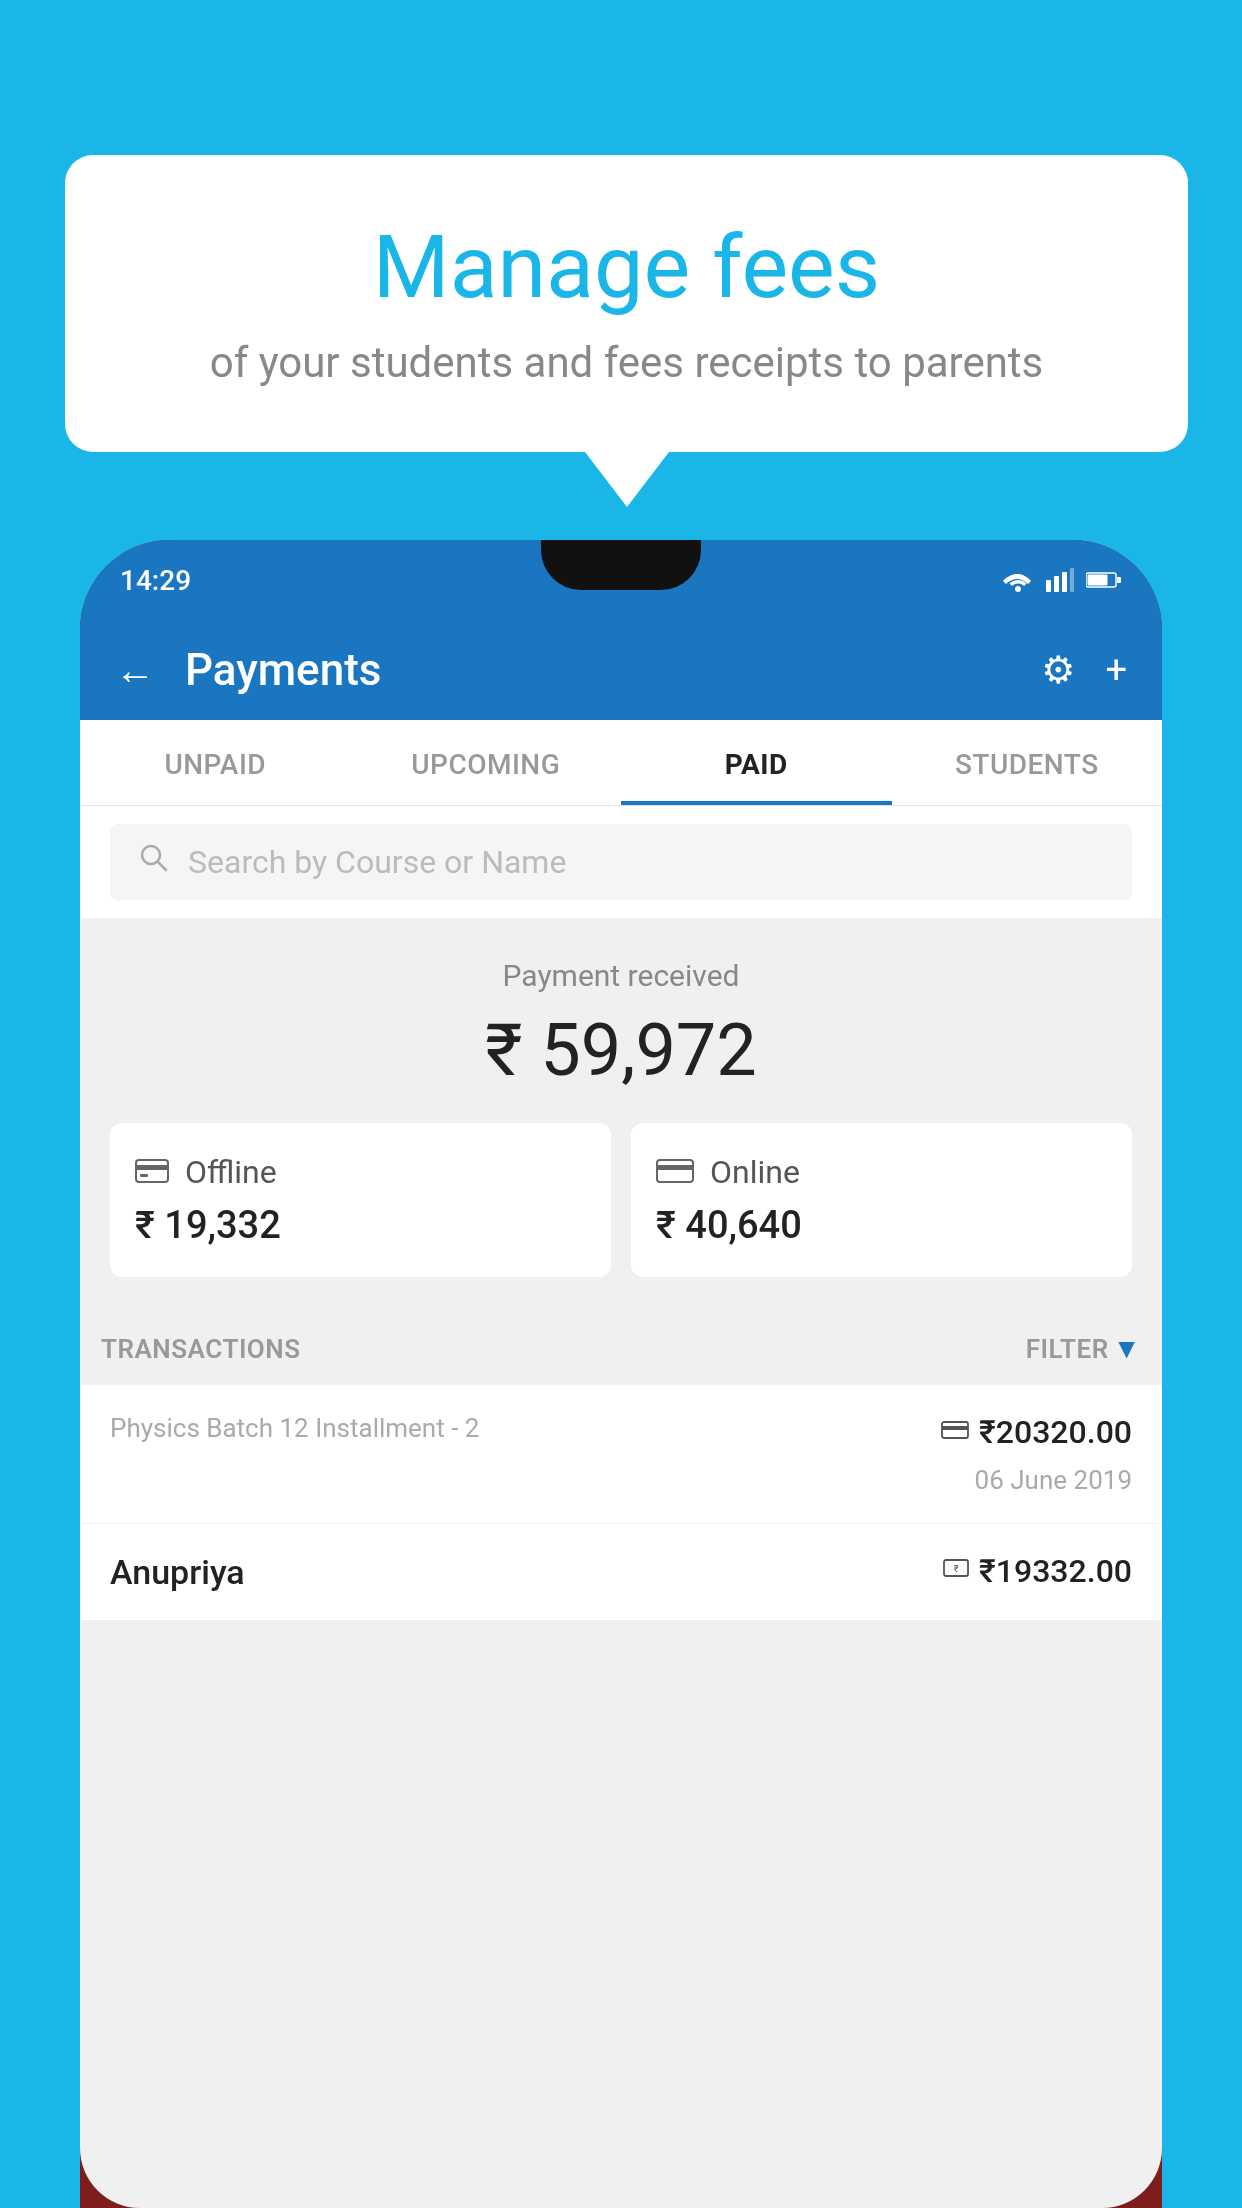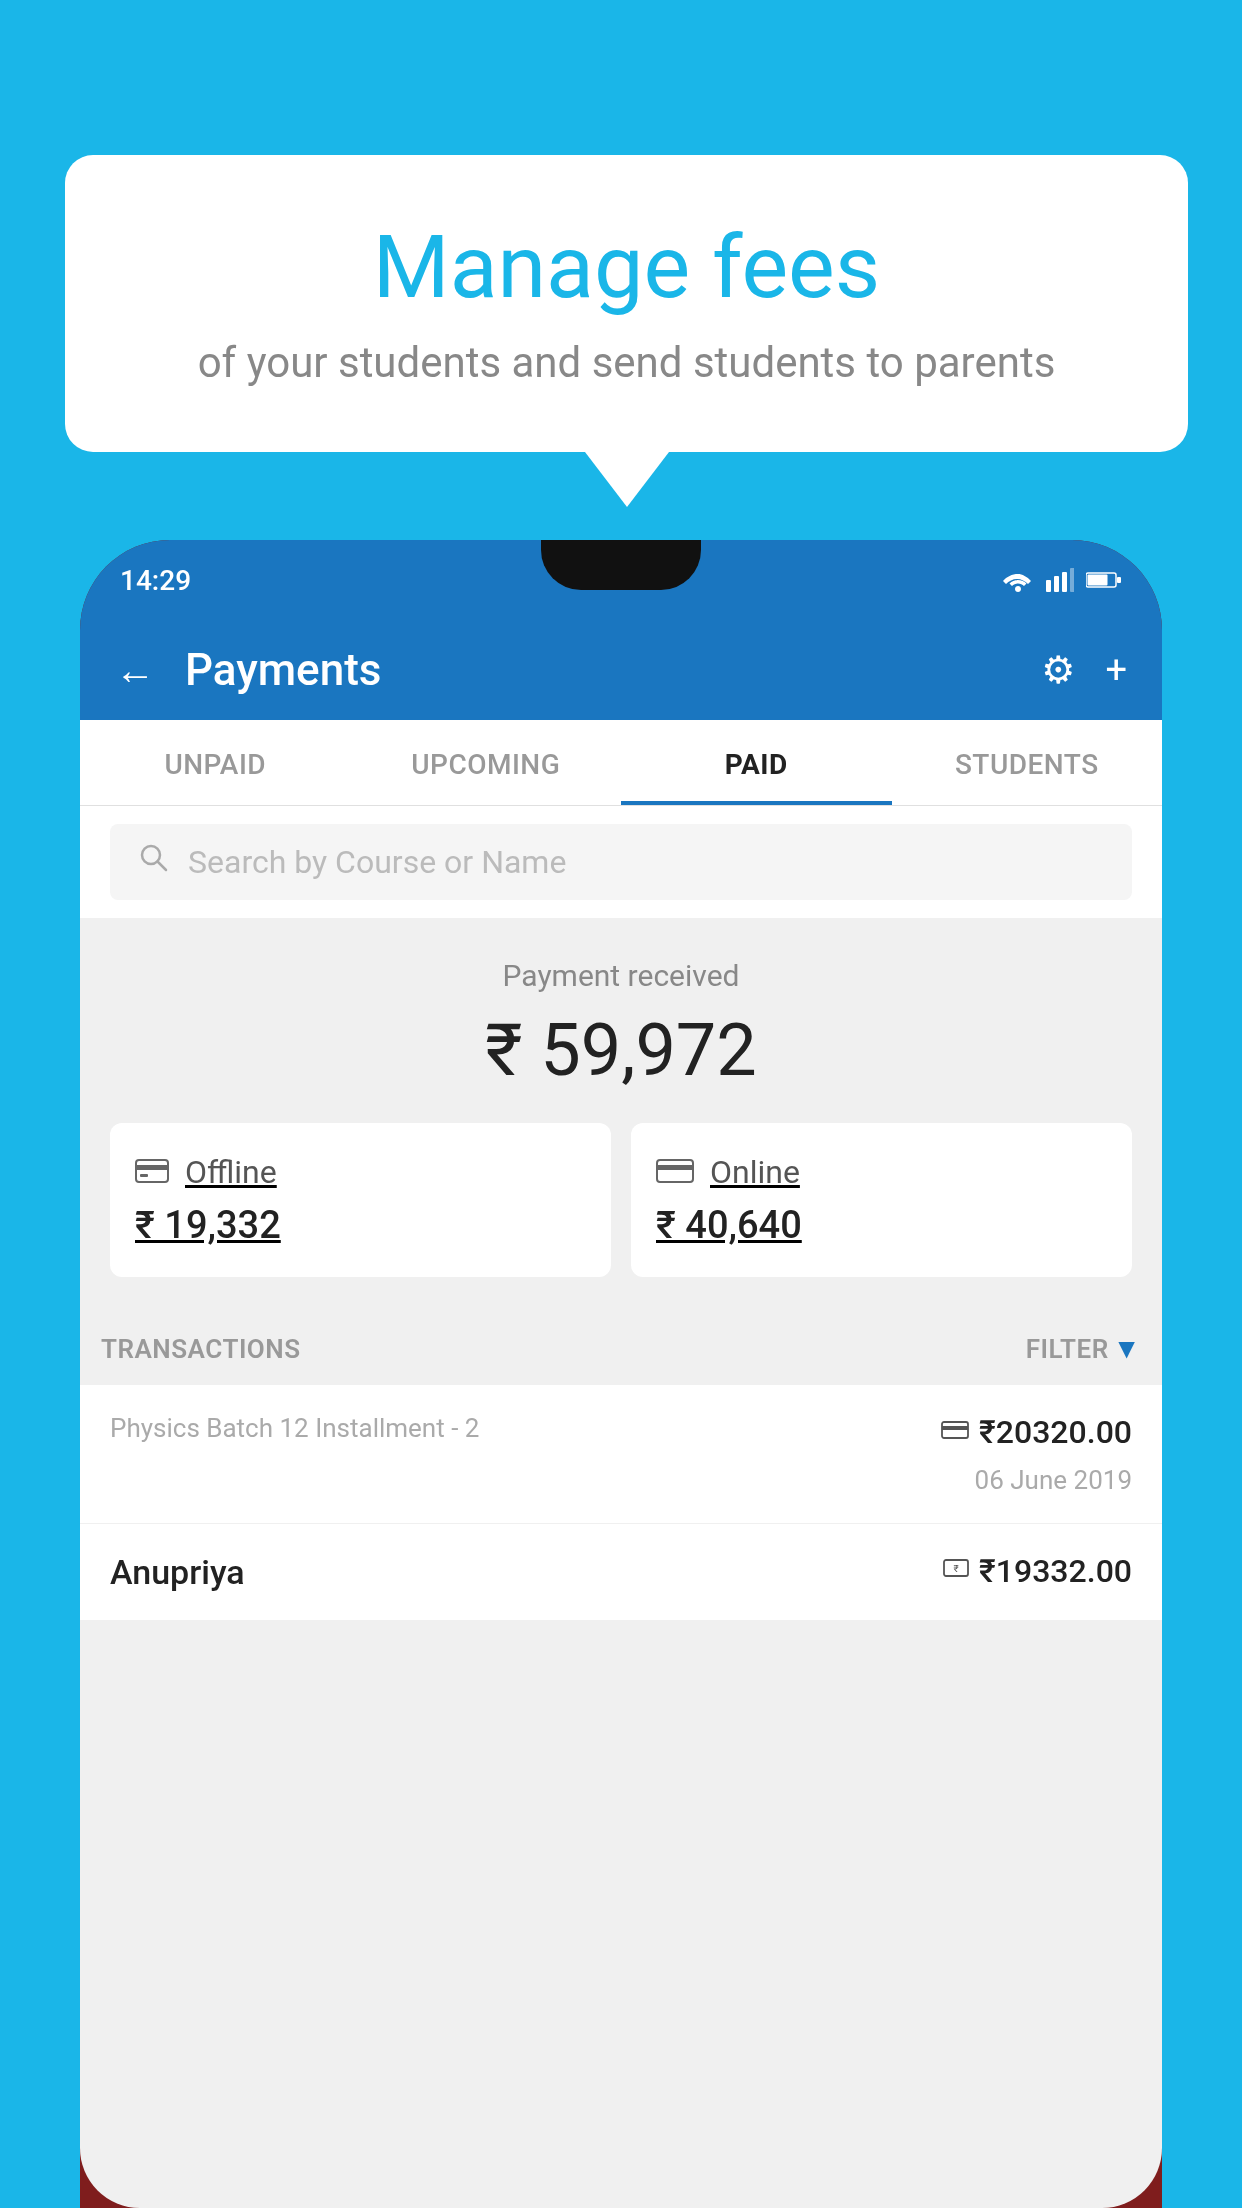--- a/index.html
+++ b/index.html
@@ -226,21 +226,20 @@
     .payment-amount {
       font-size: 72px;
       color: #222;
       font-weight: 400;
       margin-bottom: 30px;
     }
 
     .payment-cards {
       display: flex;
       gap: 20px;
-      text-decoration: underline;
     }
 
     .payment-card {
       flex: 1;
       background: white;
       border-radius: 12px;
       padding: 30px 25px;
       text-align: left;
     }
 
@@ -377,21 +376,21 @@
     }
   </style>
 </head>
 <body>
 
 <div style="position:absolute;top:0;left:0;width:1242px;height:2208px;background:#1ab6e8;"></div>
 
 <div class="speech-bubble-wrapper">
   <div class="speech-bubble">
     <div class="speech-bubble-title">Manage fees</div>
-    <div class="speech-bubble-subtitle">of your students and send students to parents</div>
+    <div class="speech-bubble-subtitle">of your students and fees receipts to parents</div>
   </div>
   <div class="speech-bubble-arrow"></div>
 </div>
 
 <div class="phone-frame">
 
   <div class="phone-top-bar">
     <div class="notch"></div>
     <span class="status-time">14:29</span>
     <div class="status-icons">

